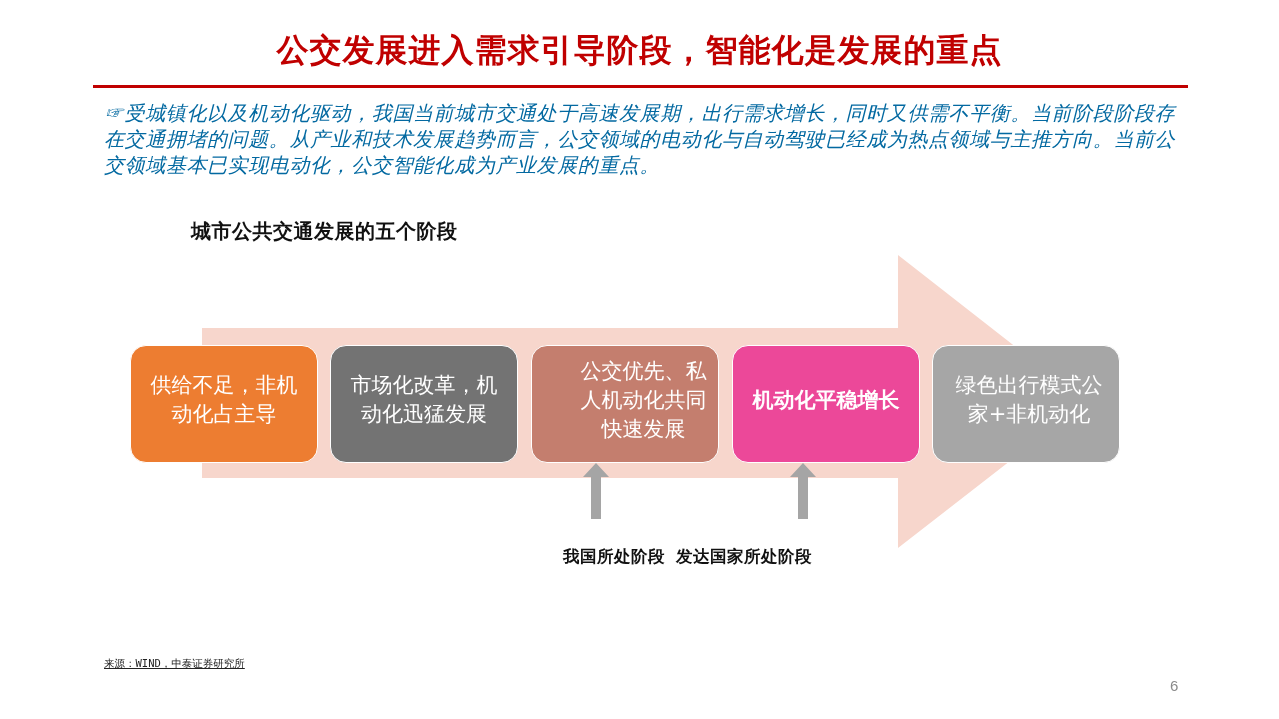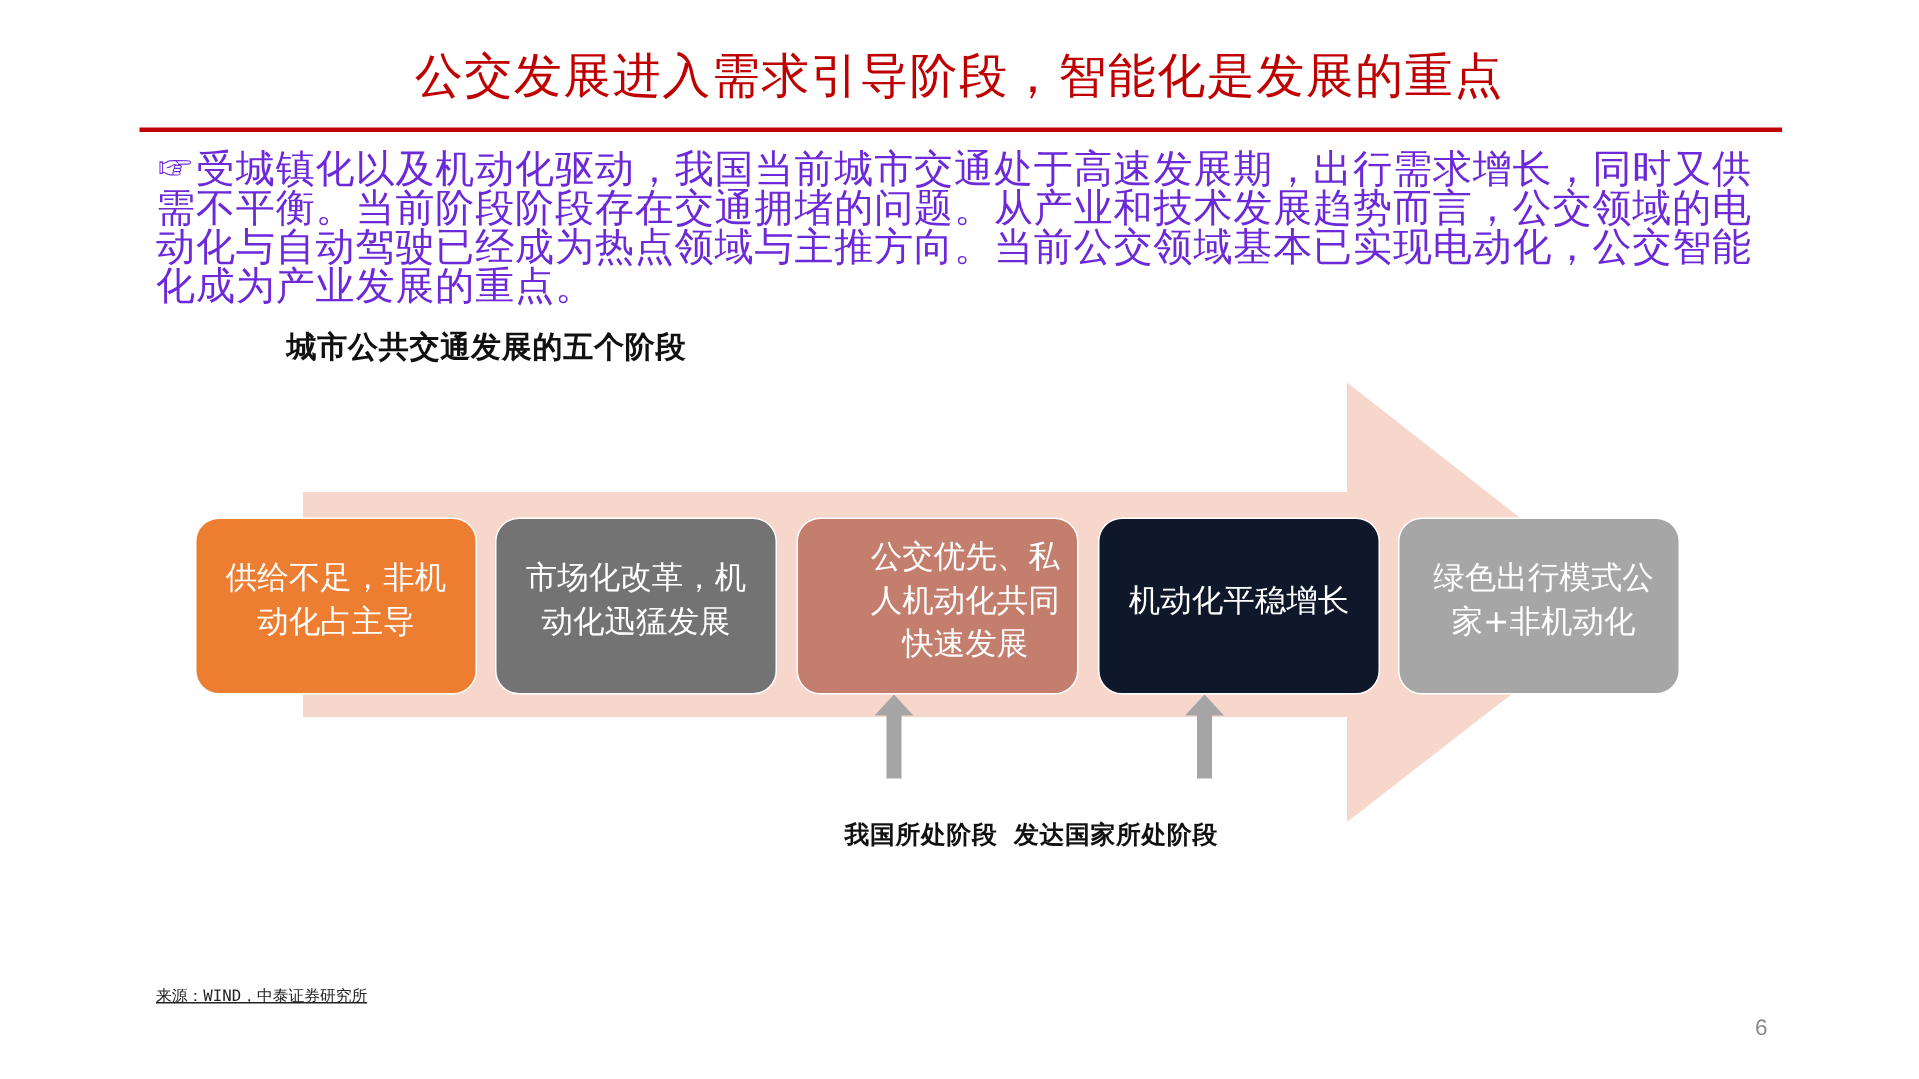--- a/index.html
+++ b/index.html
@@ -1,22 +1,22 @@
 <!DOCTYPE html>
 <html><head>
 <meta charset="utf-8">
 <style>
   html, body { margin:0; padding:0; }
   body { width:1279px; height:719px; background:#ffffff; position:relative; overflow:hidden;
          font-family: "DejaVu Serif", "Liberation Serif", serif; }
   .title { position:absolute; left:0; top:28px; width:1279px; text-align:center;
-           font-size:32px; font-weight:normal; color:#c00000; letter-spacing:1px; line-height:44px; }
+           font-size:32px; font-weight:bold; color:#c00000; letter-spacing:1px; line-height:44px; }
   .title-rule { position:absolute; left:93px; top:85px; width:1095px; height:3px; background:#c00000; }
-  .intro { position:absolute; left:104px; top:100px; width:1080px; font-size:26px; line-height:26px;
-           color:#6d28d9; letter-spacing:0.6px; }
+  .intro { position:absolute; left:104px; top:100px; width:1080px; font-size:20px; line-height:26px;
+           color:#0369a1; letter-spacing:0.6px;font-style:italic; }
   .caption { position:absolute; left:191px; top:218px; font-size:20px; font-weight:bold; color:#111; letter-spacing:0.5px; }
   .bg-arrow { position:absolute; left:0; top:0; }
   .stage { position:absolute; top:345px; width:188px; height:118px; border-radius:16px;
            border:1.5px solid #ffffff; box-sizing:border-box; display:flex; align-items:center; justify-content:center;
            text-align:center; color:#ffffff; font-family:"DejaVu Sans","Liberation Sans",sans-serif;
            font-size:21px; line-height:29px; padding:0 10px; }
   .stage span { display:block; }
   .stage-text { margin-top:-8px; }
   .up-arrow { position:absolute; top:463px; }
   .pointer-label { position:absolute; top:546px; font-size:16.5px; font-weight:bold; color:#111; letter-spacing:0.5px; }
@@ -40,21 +40,21 @@
 
 <div class="stage" style="left:130px;background:#ed7d31;">
   <span class="stage-text" style="width:160px;text-align:center;">供给不足，非机动化占主导</span>
 </div>
 <div class="stage" style="left:330px;background:#737373;">
   <span class="stage-text" style="width:160px;">市场化改革，机动化迅猛发展</span>
 </div>
 <div class="stage" style="left:531px;background:#c47e6e;padding-left:47px;">
   <span class="stage-text" style="width:160px;">公交优先、私人机动化共同快速发展</span>
 </div>
-<div class="stage" style="left:732px;background:#0f172a;">
+<div class="stage" style="left:732px;background:#ec4899;font-weight:bold;">
   <span class="stage-text" style="width:160px;">机动化平稳增长</span>
 </div>
 <div class="stage" style="left:932px;background:#a6a6a6;justify-content:flex-end;">
   <span class="stage-text" style="width:160px;">绿色出行模式公家+非机动化</span>
 </div>
 
 <svg class="up-arrow" style="left:583px;" width="26" height="58">
   <polygon points="13,0 26,14 18,14 18,56 8,56 8,14 0,14" fill="#a5a5a5"></polygon>
 </svg>
 <svg class="up-arrow" style="left:790px;" width="26" height="58">

